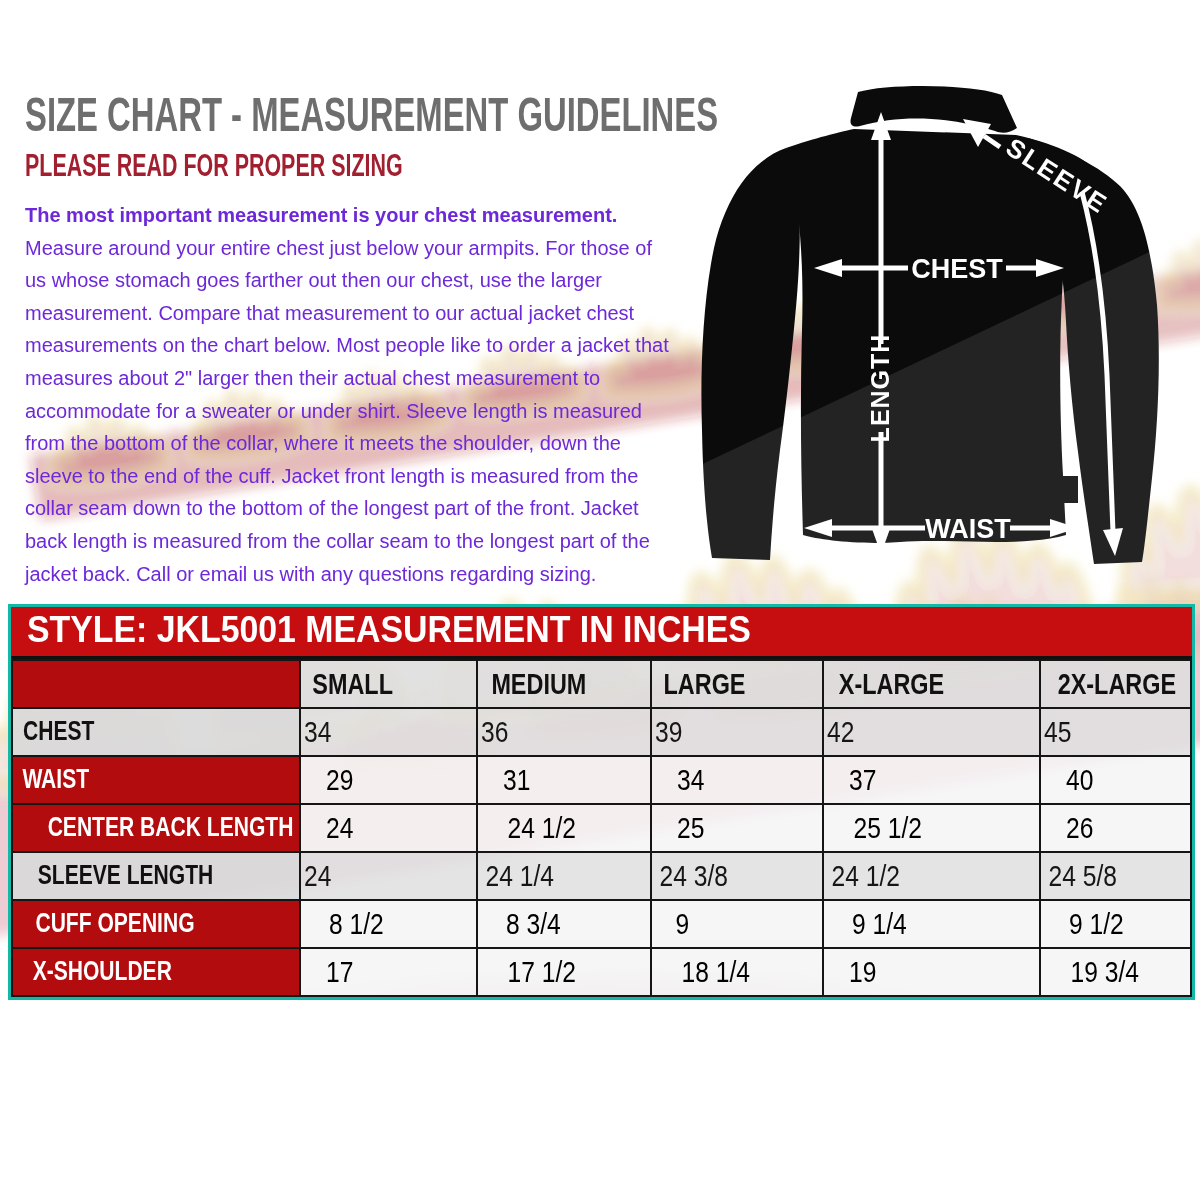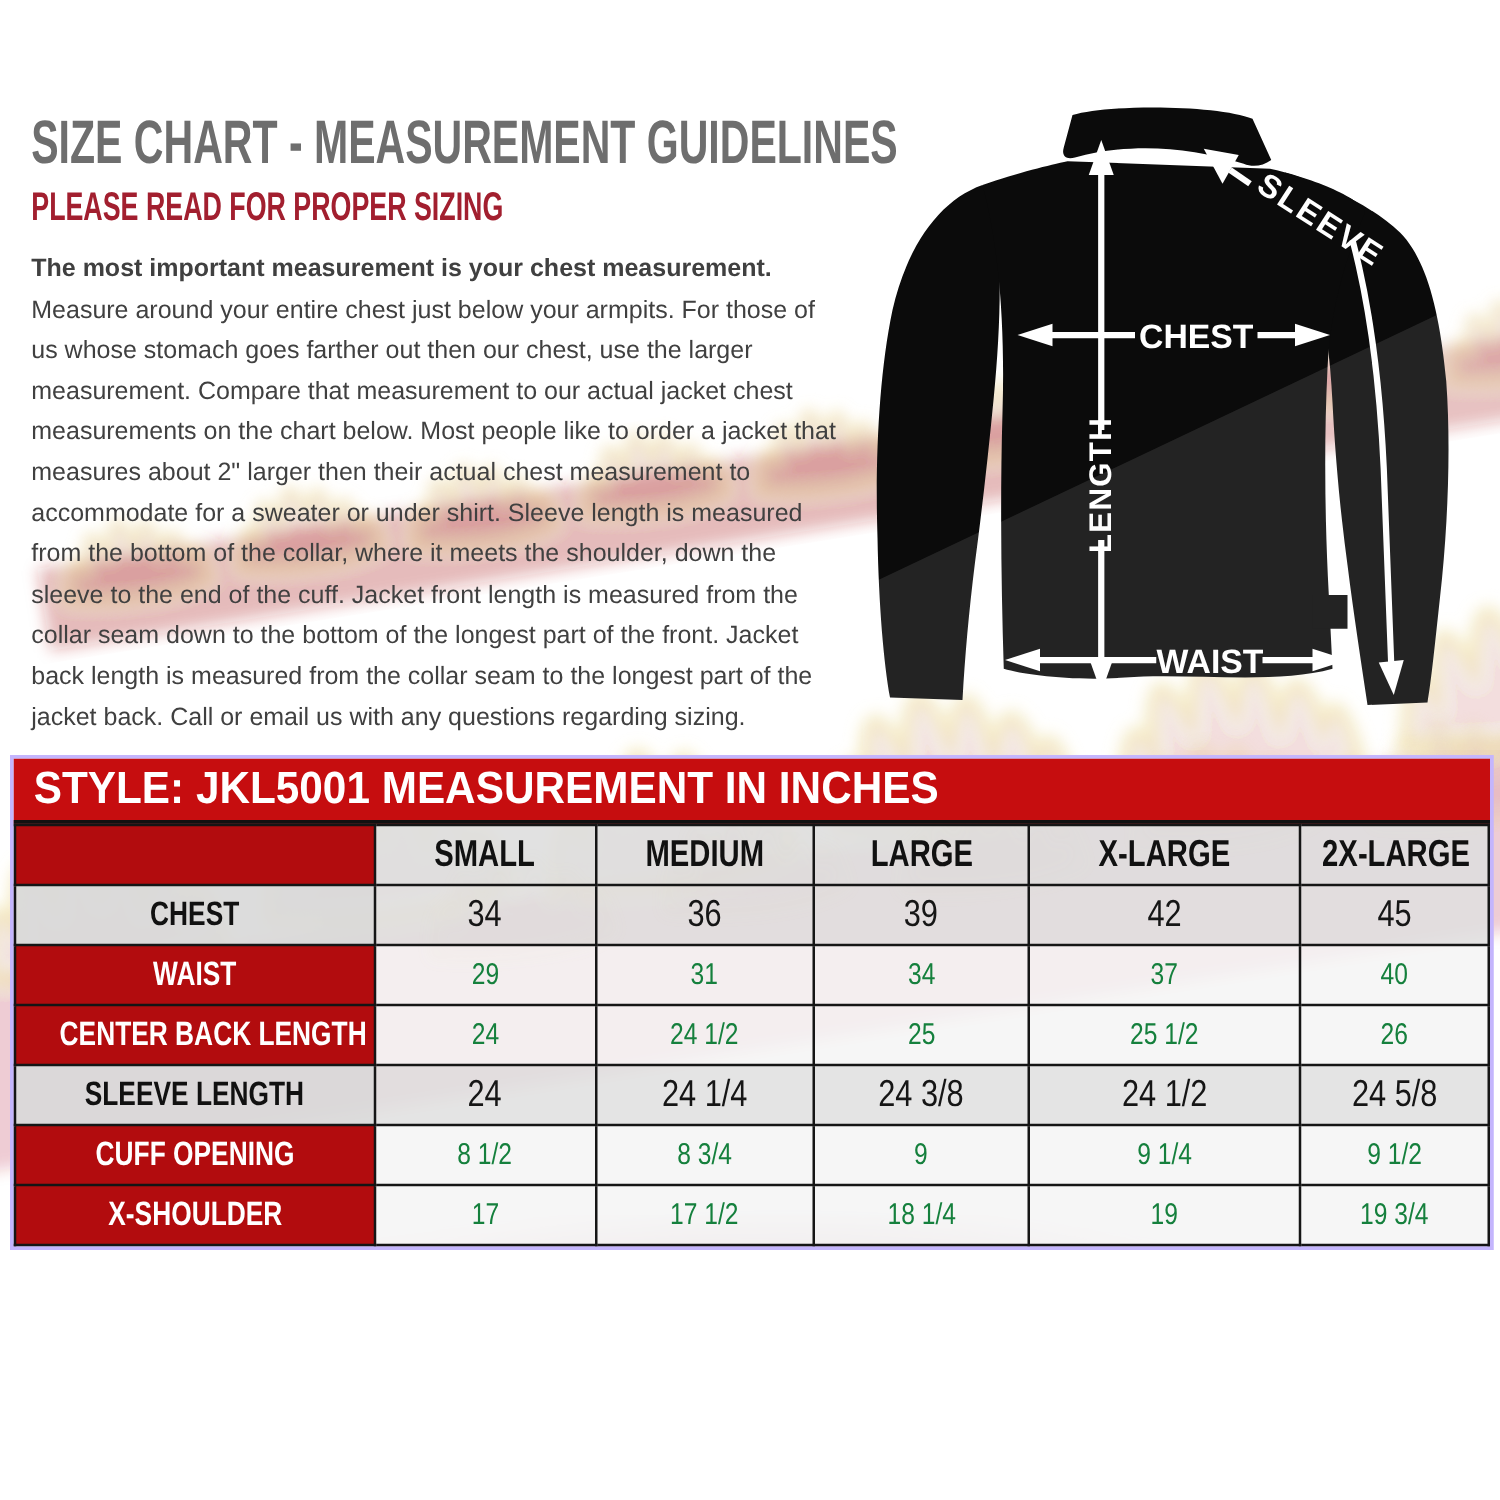--- a/index.html
+++ b/index.html
@@ -6,38 +6,38 @@
   #canvas{position:relative;width:1200px;height:1000px;background:#ffffff;overflow:hidden;
           font-family:"Liberation Sans",sans-serif;}
   
   #watermark{position:absolute;inset:0;z-index:0;pointer-events:none;}
   
   .heading{position:absolute;left:25px;top:86px;font-weight:700;font-size:49px;color:var(--gray-heading,#6e6e6e);
            white-space:nowrap;transform:scaleX(0.67);transform-origin:left top;z-index:2;}
   .subheading{position:absolute;left:25px;top:147px;font-weight:700;font-size:32px;color:var(--red-sub,#a21f2f);
            white-space:nowrap;transform:scaleX(0.67);transform-origin:left top;z-index:2;}
   .intro{position:absolute;left:25px;top:199px;width:650px;font-size:20px;line-height:32.6px;
-         color:#404040;z-index:2;}
+         color:#6d28d9;z-index:2;}
   .intro b{font-weight:700;}
   
   .jacket{position:absolute;left:690px;top:10px;width:510px;height:590px;z-index:1;}
   .jacket text{font-family:"Liberation Sans",sans-serif;font-weight:700;fill:#fff;}
   
-  .table-wrap{position:absolute;left:8px;top:604px;width:1181px;border:3px solid #c4b5fd;z-index:2;}
+  .table-wrap{position:absolute;left:8px;top:604px;width:1181px;border:3px solid #14b8a6;z-index:2;}
   .table-title{background:var(--red-title,#c60d0f);color:#fff;font-weight:700;font-size:36px;
                padding:3px 0 6px 16px;border-bottom:3px solid #111;line-height:1.1;}
   .table-title .squish{display:inline-block;transform:scaleX(0.94);transform-origin:left center;white-space:nowrap;}
   table{width:100%;border-collapse:collapse;table-layout:fixed;}
-  td,th{border:2px solid #151515;height:46px;text-align:center;vertical-align:middle;padding:0;}
+  td,th{border:2px solid #151515;height:46px;text-align:left;vertical-align:middle;padding:0;}
   th.size{background:rgba(222,222,222,0.90);color:#111;font-size:30px;font-weight:700;}
   th.corner{background:var(--red-label,#b20c0e);}
   td.lbl-gray{background:rgba(217,217,217,0.92);color:#111;font-weight:700;font-size:27px;}
   td.lbl-red{background:var(--red-label,#b20c0e);color:#fff;font-weight:700;font-size:27px;}
   td.val-gray{background:rgba(224,224,224,0.86);color:#161616;font-size:30px;}
-  td.val-light{background:rgba(244,244,244,0.84);color:#15803d;font-size:24px;}
+  td.val-light{background:rgba(244,244,244,0.84);color:#000000;font-size:30px;padding-left:22px;}
   .cnd{display:inline-block;transform:scaleX(0.82);transform-origin:center;white-space:nowrap;}
   .cnd2{display:inline-block;transform:scaleX(0.78);transform-origin:center;white-space:nowrap;}
 </style>
 </head>
 <body>
 
 <div id="canvas">
 
   <svg id="watermark" width="1200" height="1200" viewBox="0 0 1200 1200">
     <defs>

